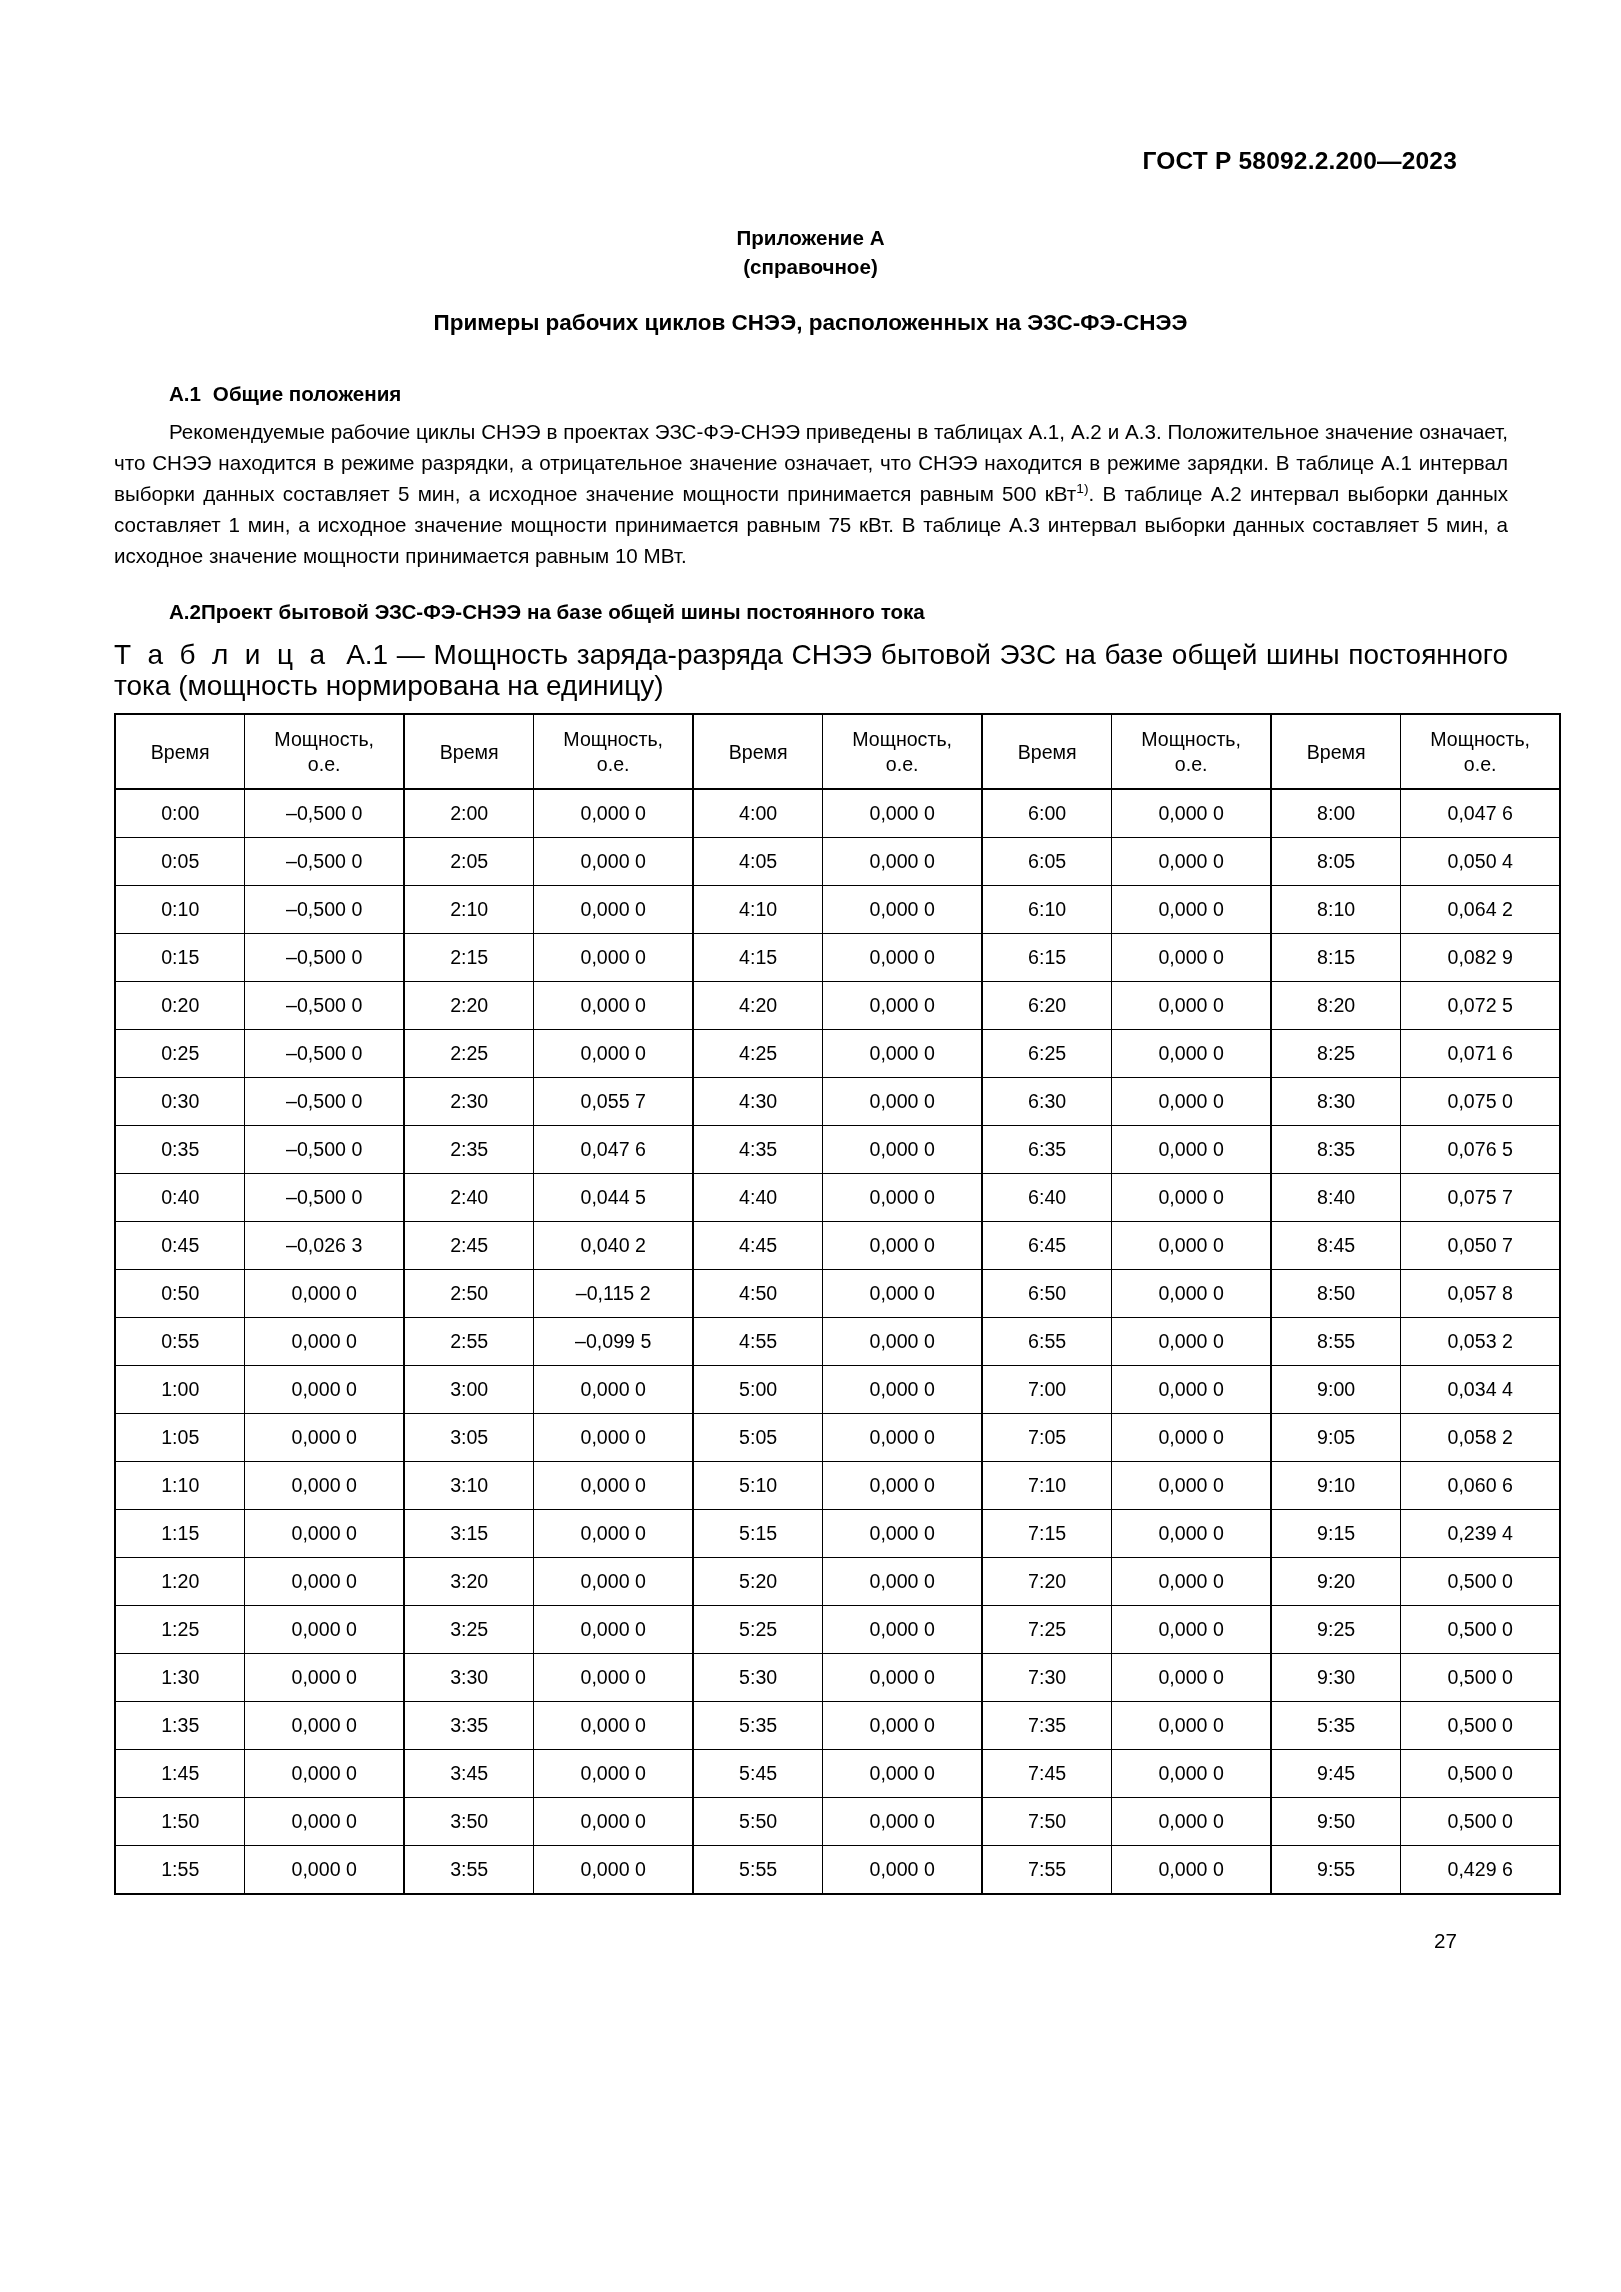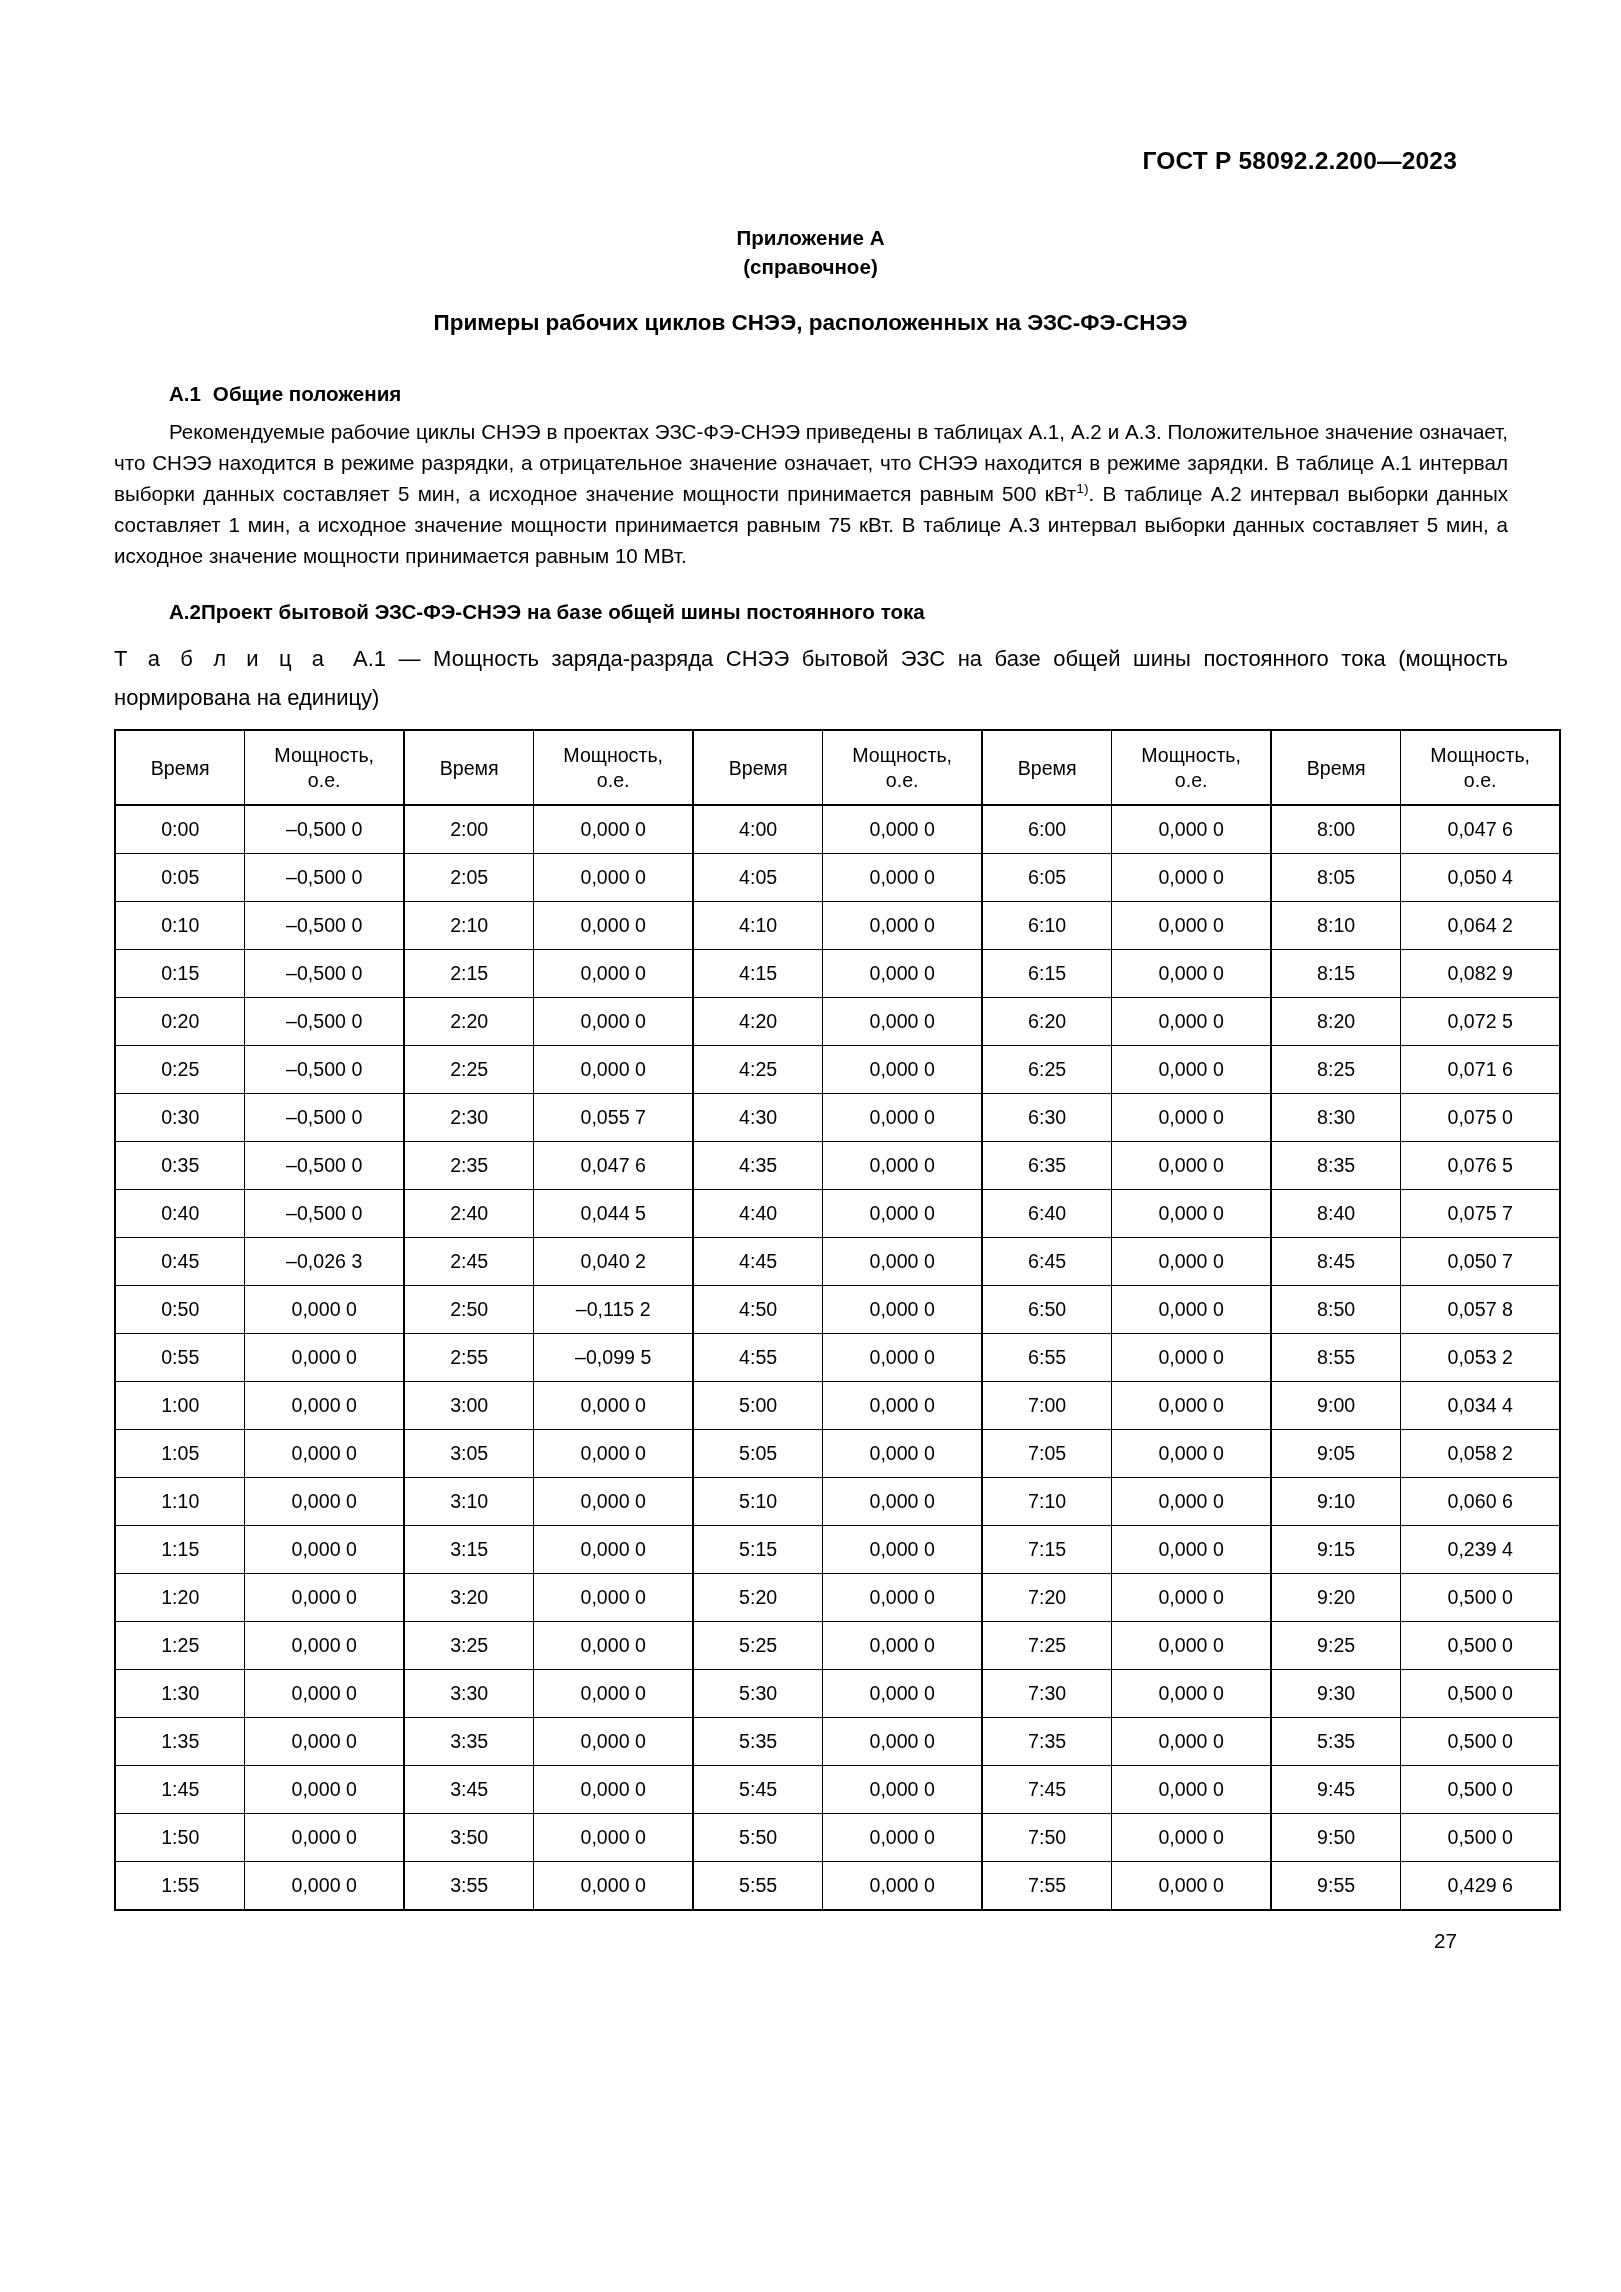--- a/index.html
+++ b/index.html
@@ -85,22 +85,22 @@
   .para sup { font-size: 13.7px; vertical-align: super; line-height: 0; }
 
   .h3-b {
     font-size: 20.6px;
     font-weight: bold;
     margin: 29px 0 15.7px 0;
     padding-left: 55px;
   }
 
   .tbl-caption {
-    font-size: 22px;
-    line-height: 39px;
+    font-size: 28px;
+    line-height: 31px;
     margin: 0 0 11.8px 0;
     text-align: justify;
   }
   .tbl-caption .spaced {
     letter-spacing: 3.9px;
   }
 
   
   table.data {
     border-collapse: collapse;

